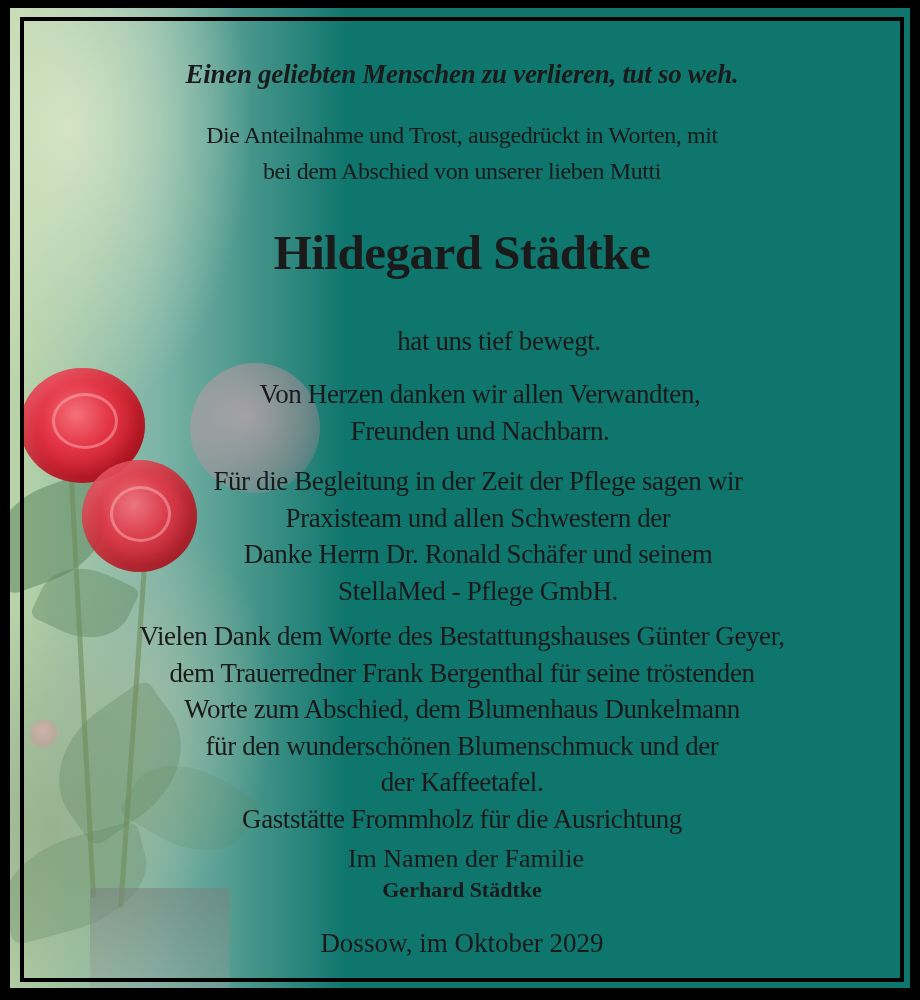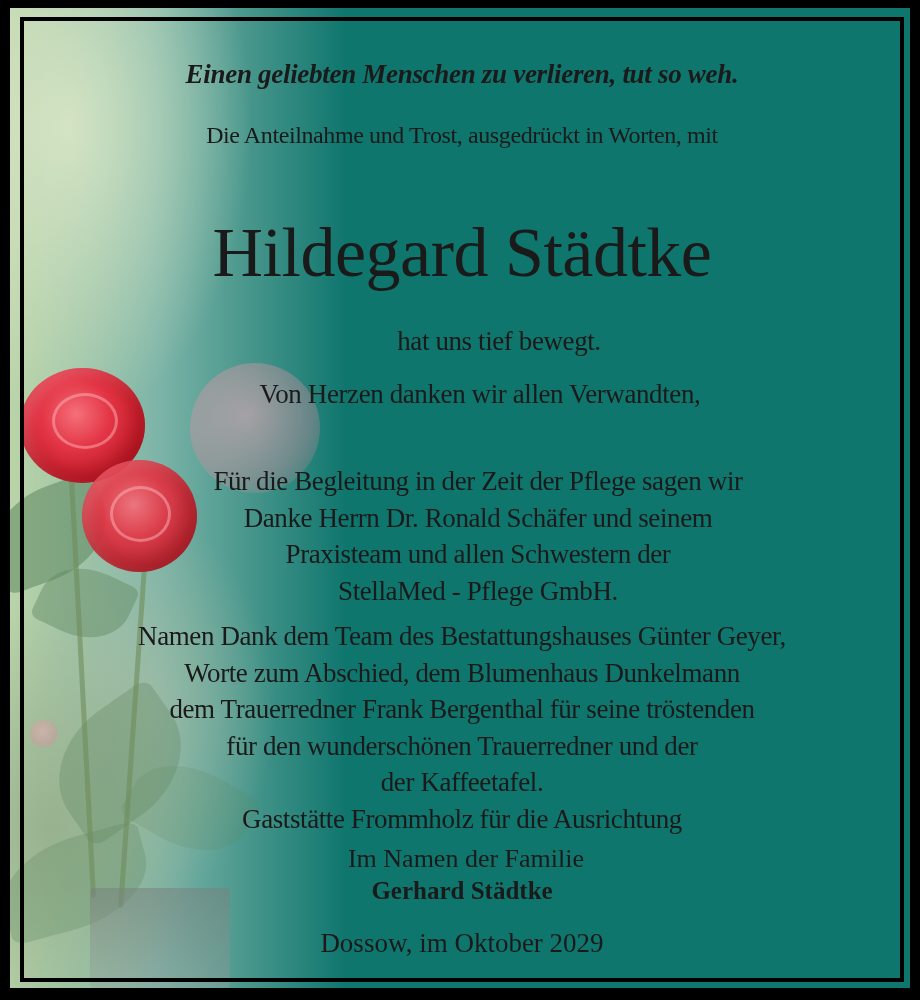--- a/index.html
+++ b/index.html
@@ -61,35 +61,35 @@
     .tagline {
       position: absolute; left: 0; right: 0; top: 38px;
       font-style: italic; font-weight: bold; font-size: 27px; letter-spacing: -0.3px;
     }
     .intro {
       position: absolute; left: 0; right: 0; top: 80px;
       font-size: 24px; line-height: 36px; letter-spacing: -0.4px; margin-top: 16px;
     }
     .name {
       position: absolute; left: 0; right: 0; top: 192px;
-      font-size: 70px; font-weight: normal; letter-spacing: -0.5px; line-height: 80px;
+      font-size: 49px; font-weight: bold; letter-spacing: -0.5px; line-height: 80px;
     }
     .moved {
       position: absolute; left: 0; right: 0; top: 305px;
       font-size: 27px; letter-spacing: -0.4px; padding-left: 42px; margin-left: 32px;
     }
     .para {
       position: absolute; left: 0; right: 0;
       font-size: 27px; line-height: 36.5px; letter-spacing: -0.4px;
     }
     .p1 { top: 355px; padding-left: 36px; }
     .p2 { top: 442px; padding-left: 32px; }
     .p3 { top: 597px; }
     .sign-intro { position: absolute; left: 0; right: 0; top: 823px; font-size: 26px; padding-left: 8px; }
-    .signer { position: absolute; left: 0; right: 0; top: 856px; font-size: 25px; font-weight: bold; }
+    .signer { position: absolute; left: 0; right: 0; top: 856px; font-size: 22px; font-weight: bold; }
     .place { position: absolute; left: 0; right: 0; top: 907px; font-size: 27px; }
   </style>
 </head>
 <body>
 
 <div class="outer">
   <div class="photo">
     <div class="leaf" style="left:-20px;top:480px;width:120px;height:90px;transform:rotate(-20deg);"></div>
     <div class="leaf" style="left:30px;top:560px;width:90px;height:70px;transform:rotate(25deg);opacity:.8"></div>
     <div class="leaf" style="left:40px;top:700px;width:140px;height:110px;transform:rotate(-35deg);opacity:.6"></div>
@@ -106,42 +106,44 @@
     <div class="pot"></div>
   </div>
 
   <div class="inner-frame"></div>
 
   <div class="content">
     <div class="tagline">Einen geliebten Menschen zu verlieren, tut so weh.</div>
 
     <div class="intro">
       <span class="line">Die Anteilnahme und Trost, ausgedrückt in Worten, mit</span>
+      <span class="line">bei dem Abschied von unserer lieben Mutti</span>
     </div>
 
     <div class="name">Hildegard Städtke</div>
 
     <div class="moved">hat uns tief bewegt.</div>
 
     <div class="para p1">
       <span class="line">Von Herzen danken wir allen Verwandten,</span>
+      <span class="line">Freunden und Nachbarn.</span>
     </div>
 
     <div class="para p2">
       <span class="line">Für die Begleitung in der Zeit der Pflege sagen wir</span>
+      <span class="line">Praxisteam und allen Schwestern der</span>
       <span class="line">Danke Herrn Dr. Ronald Schäfer und seinem</span>
-      <span class="line">Praxisteam und allen Schwestern der</span>
       <span class="line">StellaMed - Pflege GmbH.</span>
     </div>
 
     <div class="para p3">
-      <span class="line">Namen Dank dem Team des Bestattungshauses Günter Geyer,</span>
+      <span class="line">Vielen Dank dem Worte des Bestattungshauses Günter Geyer,</span>
+      <span class="line">dem Trauerredner Frank Bergenthal für seine tröstenden</span>
       <span class="line">Worte zum Abschied, dem Blumenhaus Dunkelmann</span>
-      <span class="line">dem Trauerredner Frank Bergenthal für seine tröstenden</span>
-      <span class="line">für  den wunderschönen Trauerredner und der</span>
+      <span class="line">für  den wunderschönen Blumenschmuck und der</span>
       <span class="line">der Kaffeetafel.</span>
       <span class="line">Gaststätte Frommholz für die Ausrichtung</span>
     </div>
 
     <div class="sign-intro">Im Namen der Familie</div>
     <div class="signer">Gerhard Städtke</div>
     <div class="place">Dossow, im Oktober 2029</div>
   </div>
 </div>
 

